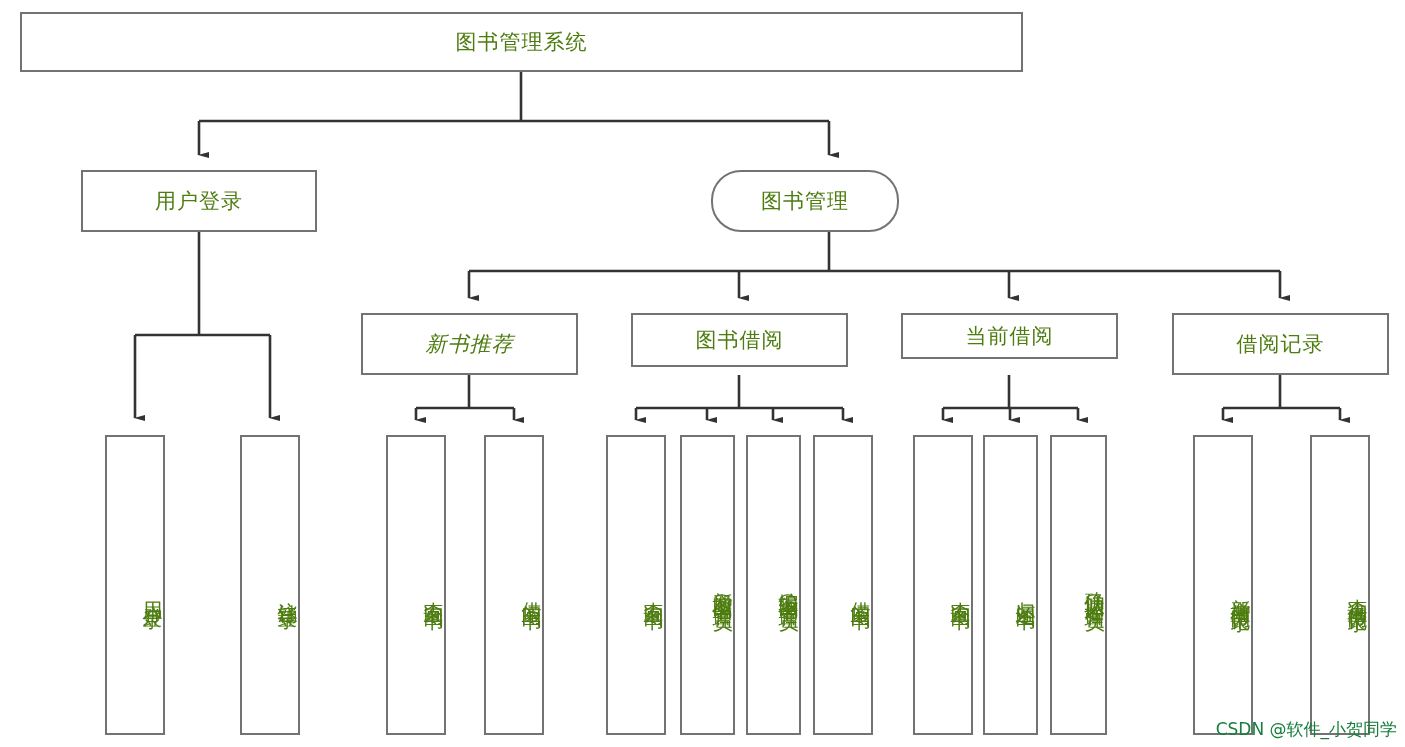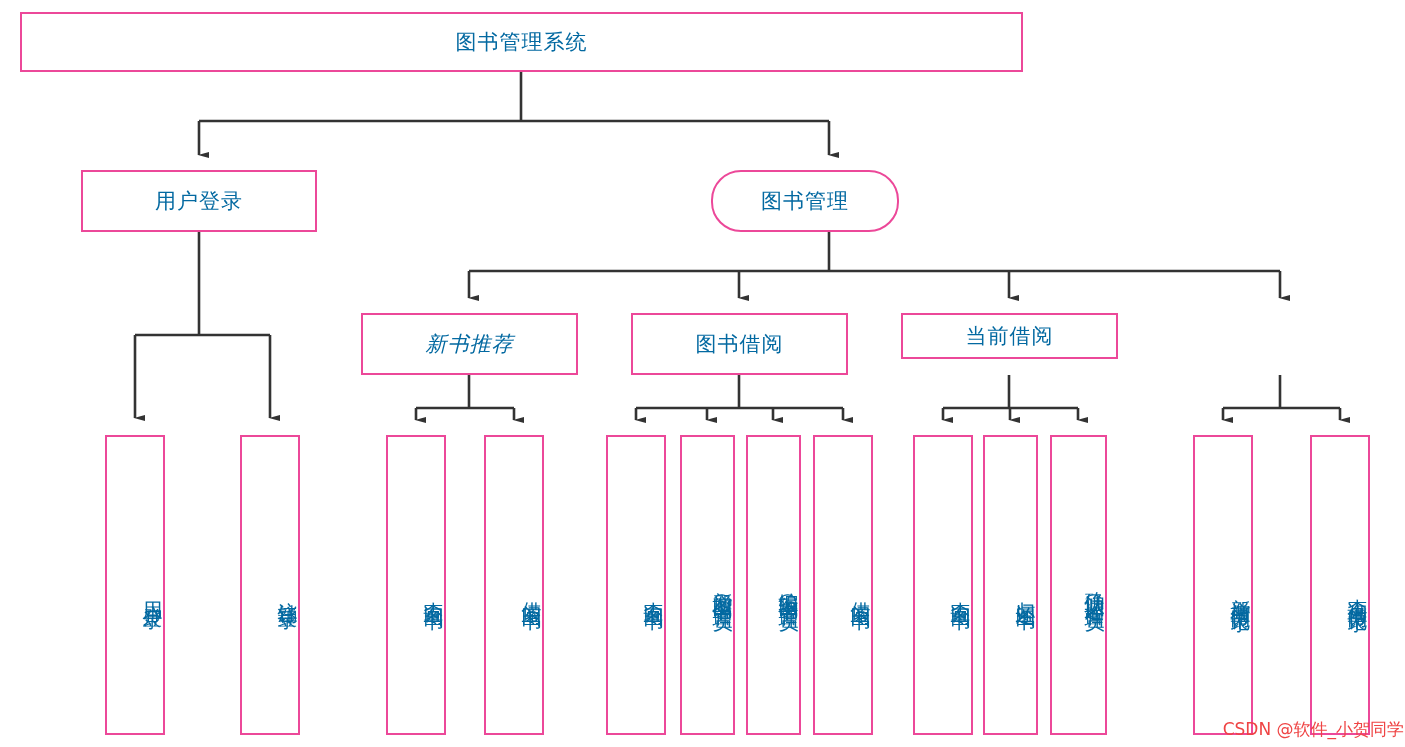--- a/index.html
+++ b/index.html
@@ -20,26 +20,26 @@
   #wires {
     position: absolute;
     left: 0;
     top: 0;
     width: 1405px;
     height: 747px;
   }
   .node {
     position: absolute;
     box-sizing: border-box;
-    border: 2px solid #ec4899;
+    border: 2px solid #737373;
     background: #ffffff;
     display: flex;
     align-items: center;
     justify-content: center;
-    color: #0369a1;
+    color: #4d7c0f;
     z-index: 2;
   }
   .node-h {
     font-size: 21px;
     letter-spacing: 1px;
     white-space: nowrap;
   }
   .node-v {
     font-size: 20px;
     writing-mode: vertical-rl;
@@ -48,24 +48,24 @@
     justify-content: center;
     padding-top: 14px;
     letter-spacing: 3px;
     line-height: 1.05;
   }
   .node-v.leaf-tall {
     padding-top: 8px;
   }
   .watermark {
     position: absolute;
-    right: 1px;
+    right: 8px;
     bottom: 6px;
     font-size: 17px;
-    color: #ef4444;
+    color: #15803d;
     white-space: nowrap;
     z-index: 3;
   }
 </style>
 </head>
 <body>
 
 <div id="stage">
 
   <svg id="wires" viewBox="0 0 1405 747" xmlns="http://www.w3.org/2000/svg">
@@ -125,25 +125,28 @@
   <div class="node node-h" style="left:81px; top:170px; width:236px; height:62px;">
     <span>用户登录</span>
   </div>
   <div class="node node-h" style="left:711px; top:170px; width:188px; height:62px;border-radius:30px;">
     <span>图书管理</span>
   </div>
 
   <div class="node node-h" style="left:361px; top:313px; width:217px; height:62px;font-style:italic;">
     <span>新书推荐</span>
   </div>
-  <div class="node node-h" style="left:631px; top:313px; width:217px; height:62px;">
+  <div class="node node-h" style="left:631px; top:313px; width:217px; height:54px;">
     <span>图书借阅</span>
   </div>
   <div class="node node-h" style="left:901px; top:313px; width:217px; height:46px;">
     <span>当前借阅</span>
+  </div>
+  <div class="node node-h" style="left:1172px; top:313px; width:217px; height:62px;">
+    <span>借阅记录</span>
   </div>
 
   <div class="node node-v" style="left:105px; top:435px; width:60px; height:300px;">
     <span>用户登录</span>
   </div>
   <div class="node node-v" style="left:240px; top:435px; width:60px; height:300px;">
     <span>注销登录</span>
   </div>
 
   <div class="node node-v" style="left:386px; top:435px; width:60px; height:300px;">

